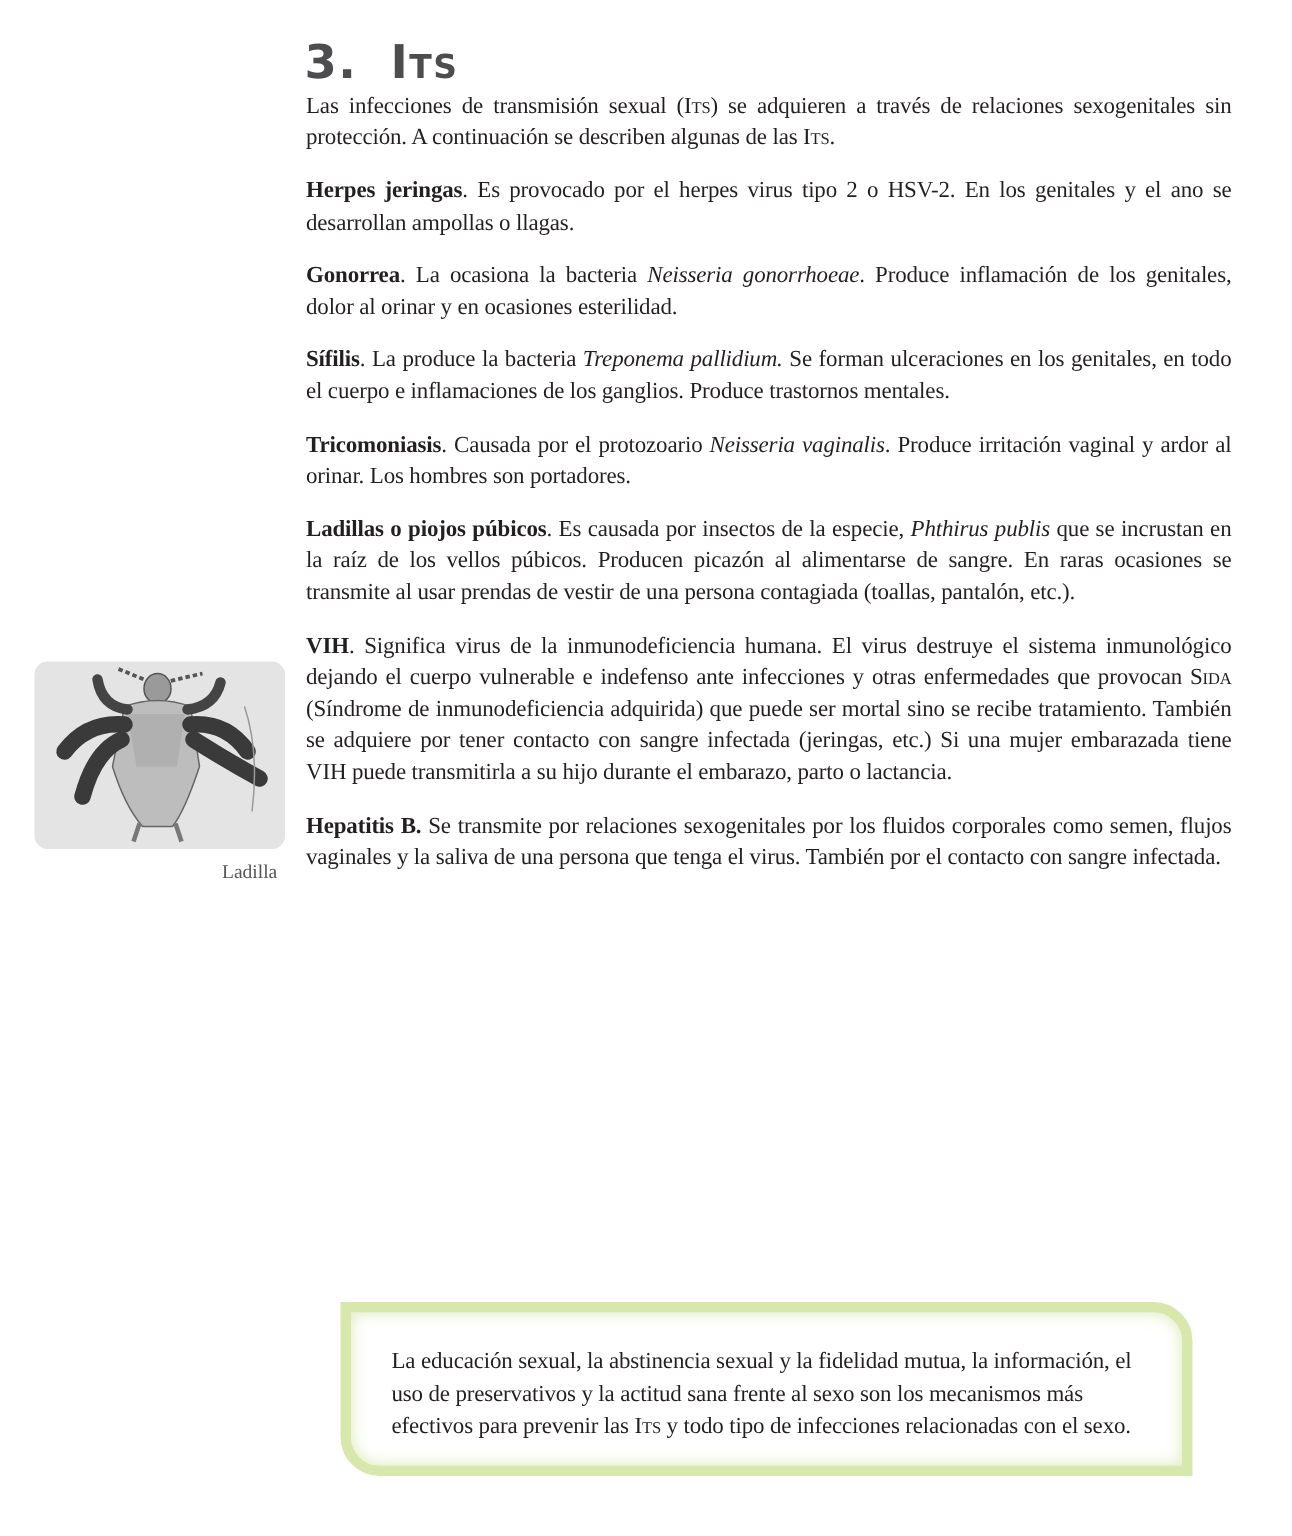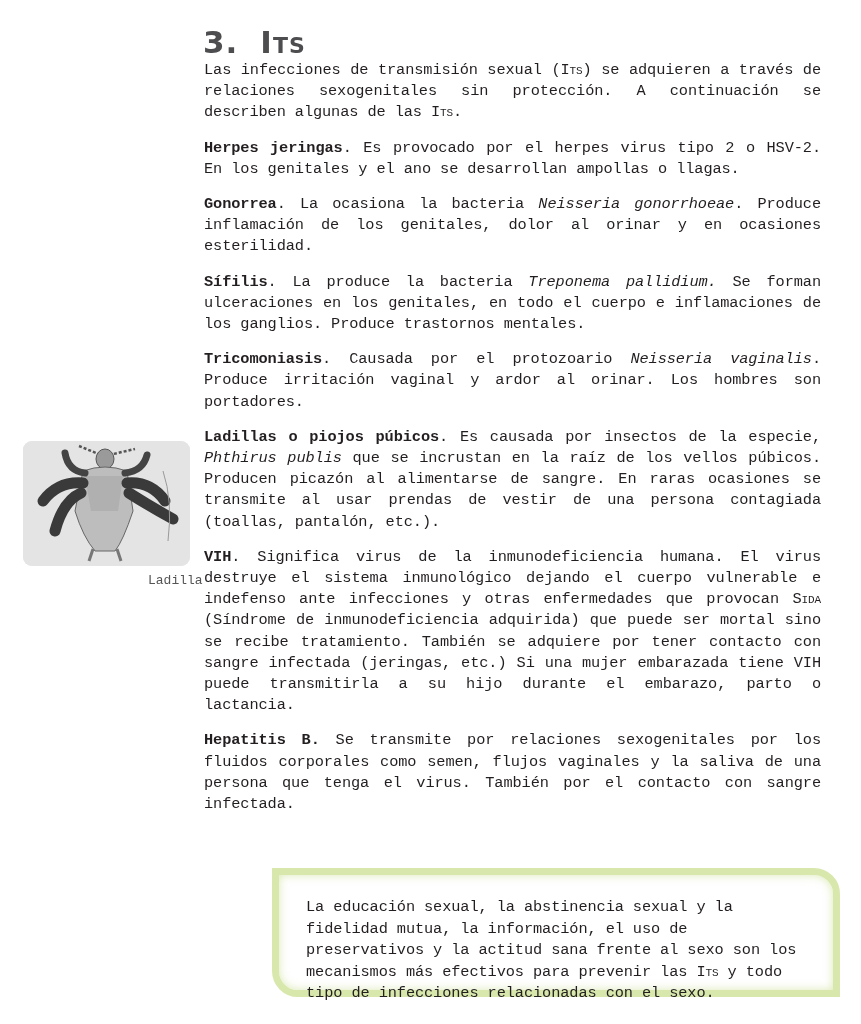--- a/index.html
+++ b/index.html
@@ -5,31 +5,31 @@
   html, body { margin: 0; padding: 0; background: #ffffff; }
   body { width: 861px; height: 1024px; position: relative; overflow: hidden;
          font-family: "DejaVu Sans", sans-serif; color: #231f20; }
   .title { position: absolute; left: 203px; top: 24px; font-size: 31px; font-weight: bold;
            color: #4d4d4f; letter-spacing: 1px; font-family: "DejaVu Sans", sans-serif; }
   .title .num { margin-right: 22px; }
   .sc { font-variant: small-caps; }
   .title .sc { font-weight: bold; }
   .col { position: absolute; left: 204px; top: 60px; width: 617px; }
   p { margin: 0 0 14px 0; font-size: 15.3px; line-height: 21.2px; text-align: justify;
-      font-family: Liberation Mono, monospace; letter-spacing: -0.1px; }
+      font-family: Liberation Serif, serif; letter-spacing: -0.1px; }
   p b { font-weight: bold; }
   p i { font-style: italic; }
   .photo { position: absolute; left: 23px; top: 441px; width: 167px; height: 125px;
            border-radius: 9px; overflow: hidden; background: #e6e6e6; }
   .caption { position: absolute; left: 148px; top: 573px; font-size: 13px; color: #555;
-             font-family: Liberation Mono, monospace; }
-  .callout { position: absolute; left: 227px; top: 868px; width: 568px; height: 129px;
+             font-family: Liberation Serif, serif; }
+  .callout { position: absolute; left: 227px; top: 868px; width: 568px; height: 116px;
              box-sizing: border-box; border: 7px solid #d8e8ad;
              border-radius: 0 26px 0 26px;
-             box-shadow: inset 0 0 10px rgba(190,215,120,0.55); background: #fff; margin-left: 45px; }
+             box-shadow: inset 0 0 10px rgba(190,215,120,0.55); background: #fff; }
   .callout p { position: absolute; left: 27px; top: 22px; width: 508px; margin: 0;
                font-size: 15.3px; line-height: 21.5px; text-align: left; }
 </style>
 </head>
 <body>
 
 <div class="title">
   <span class="num">3.</span><span class="sc">Its</span>
 </div>
 

